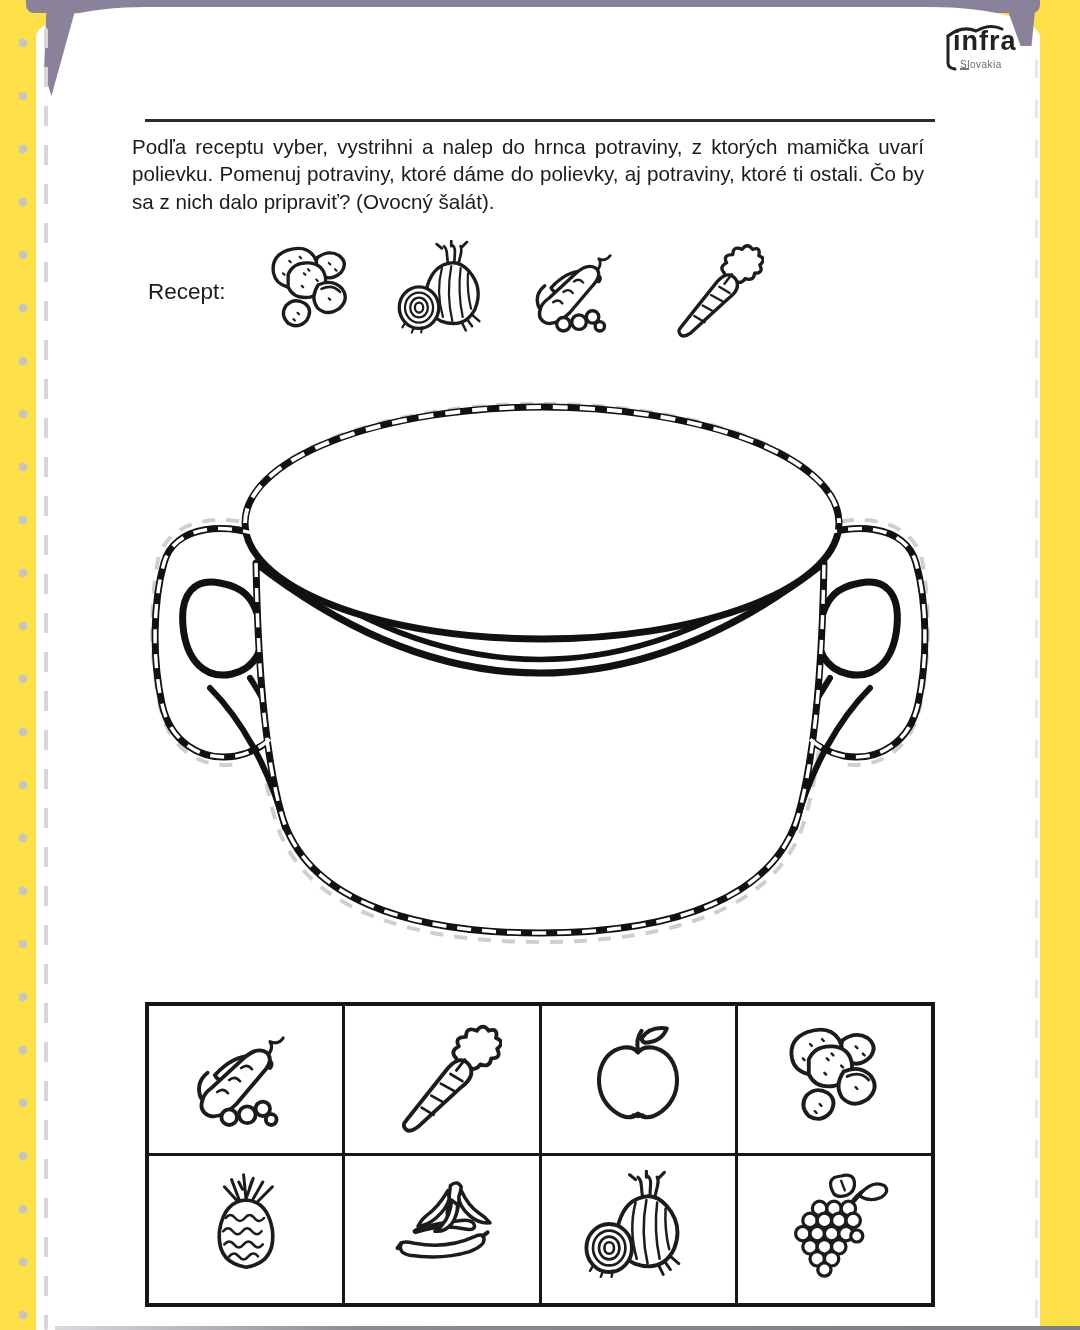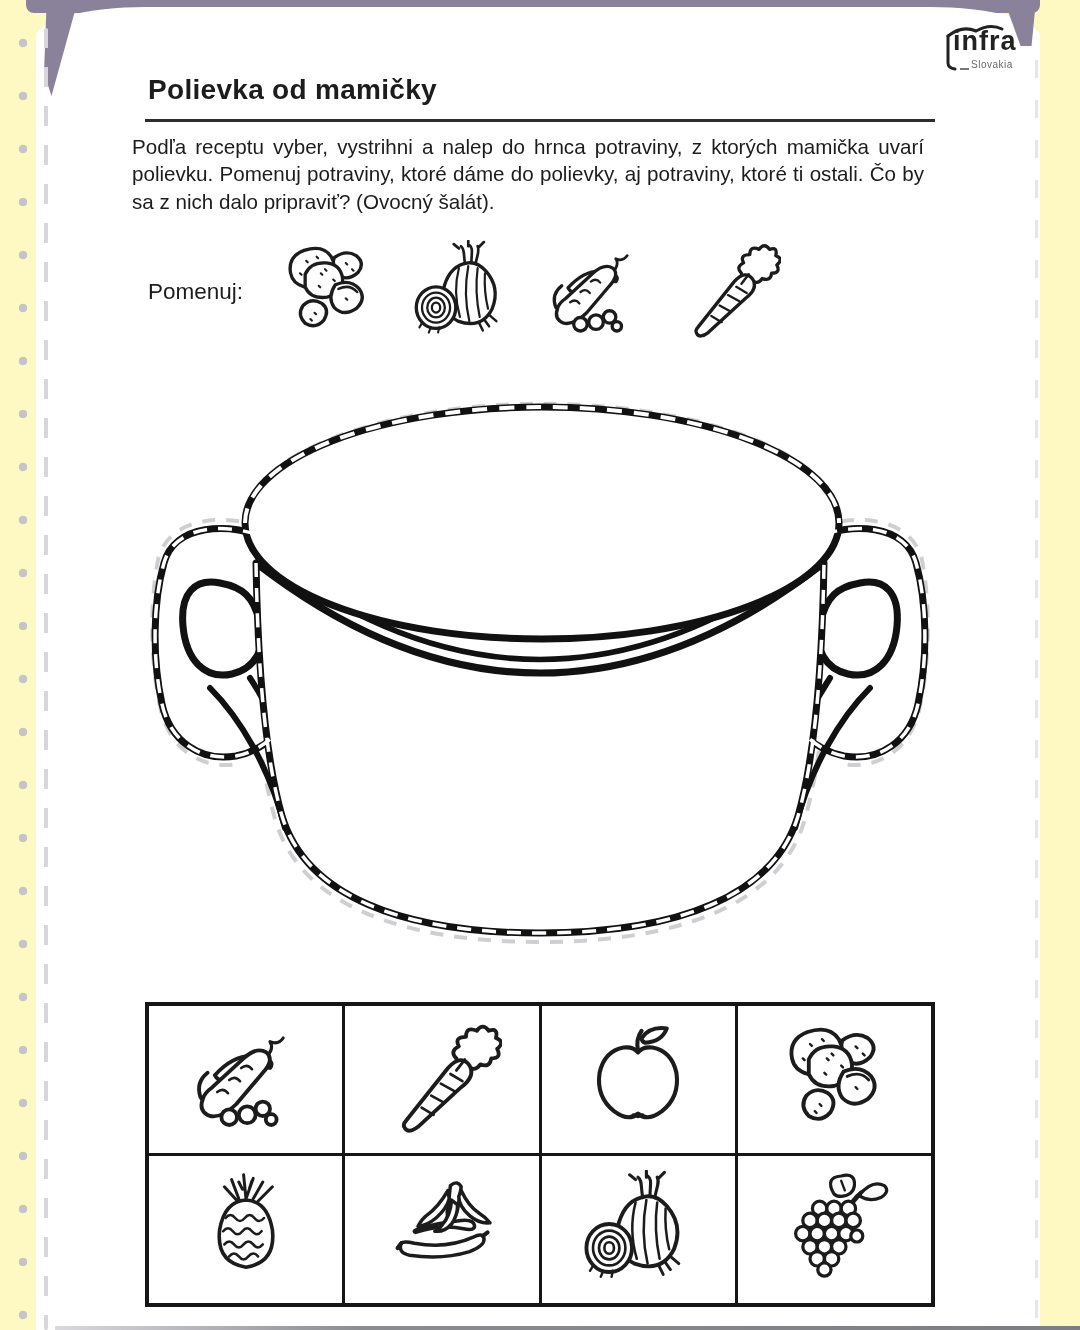--- a/index.html
+++ b/index.html
@@ -1,16 +1,16 @@
 <!DOCTYPE html>
 <html style="--accent: #8a819b; --dot: #c4c4c9;"><head>
 <meta charset="utf-8">
 <style>
   html,body{margin:0;padding:0;background:#fff;}
-  .canvas{position:relative;width:1080px;height:1330px;overflow:hidden;background:#fef9c3;
+  .canvas{position:relative;width:1080px;height:1330px;overflow:hidden;background:#fde047;
           font-family:"Liberation Sans", sans-serif;color:#1c1c1c;}
   
   .accent-top{position:absolute;left:26px;right:40px;top:0;height:13px;background:var(--accent,#8a819b);border-radius:0 0 8px 8px;}
   .sheet{position:absolute;left:36px;right:40px;top:7px;bottom:0;background:#fff;
          border-top-left-radius:110px 30px;border-top-right-radius:110px 30px;}
   .wedge{position:absolute;background:var(--accent,#8a819b);}
   .wedge-left{left:44px;top:0;width:34px;height:96px;clip-path:polygon(8% 0,100% 0,22% 100%,0 76%);}
   .wedge-right{left:1004px;top:0;width:32px;height:46px;clip-path:polygon(0 0,100% 0,86% 100%,52% 100%);}
   
   .dots{position:absolute;left:16px;top:36px;bottom:0;width:14px;
@@ -20,21 +20,21 @@
         background:repeating-linear-gradient(to bottom,#d6d6db 0 20px,transparent 20px 39px);}
   .edge-right{position:absolute;left:1035px;top:60px;bottom:0;width:3px;
         background:repeating-linear-gradient(to bottom,#e6e6ec 0 18px,transparent 18px 40px);}
   .edge-bottom{position:absolute;left:55px;right:0;bottom:0;height:4px;
         background:linear-gradient(to right,#d9d9de,#8b8b92 30%,#7d7d84);}
   
   .content{position:absolute;inset:0;}
   .logo{position:absolute;left:936px;top:22px;width:106px;height:56px;}
   .logo svg{position:absolute;inset:0;overflow:visible;}
   .logo .name{position:absolute;left:17px;top:4px;font-size:27px;font-weight:bold;color:#222;letter-spacing:1px;}
-  .logo .sub{position:absolute;left:35px;top:37px;font-size:10px;color:#6a6a6a;letter-spacing:.5px;}
+  .logo .sub{position:absolute;left:24px;top:37px;font-size:10px;color:#6a6a6a;letter-spacing:.5px;}
   .title{position:absolute;left:148px;top:74px;font-size:28px;font-weight:bold;letter-spacing:.3px;}
   .rule{position:absolute;left:145px;top:119px;width:790px;height:3px;background:#2d2d2d;}
   .instructions{position:absolute;left:132px;top:133px;width:792px;font-size:20.6px;line-height:1.33;text-align:justify;}
   .recipe-row{position:absolute;left:148px;top:240px;display:flex;align-items:center;gap:30px;}
   .recipe-label{font-size:22.5px;margin-right:2px;}
   .food-wrap{display:flex;align-items:center;justify-content:center;}
   .recipe-row .food-svg{width:104px;height:104px;}
   .pot{position:absolute;left:150px;top:388px;width:780px;height:560px;}
   .grid{position:absolute;left:145px;top:1002px;width:790px;height:305px;box-sizing:border-box;
         display:grid;grid-template-columns:repeat(4,1fr);grid-template-rows:1fr 1fr;
@@ -149,26 +149,25 @@
     <div class="logo">
       <svg viewBox="0 0 106 56">
         <path d="M12 14 Q26 3 40 9 Q54 1 66 7" fill="none" stroke="#222" stroke-width="3" stroke-linecap="round"></path>
         <path d="M12 14 L12 41 Q12 46 19 47" fill="none" stroke="#222" stroke-width="3" stroke-linecap="round"></path>
         <path d="M24 47 h9" fill="none" stroke="#555" stroke-width="1.6"></path>
       </svg>
       <span class="name">infra</span>
       <span class="sub">Slovakia</span>
     </div>
 
-    <div class="title">Polievka od mamičky</div>
     <div class="rule"></div>
     <div class="instructions">Podľa receptu vyber, vystrihni a nalep do hrnca potraviny, z ktorých mamička uvarí polievku. Pomenuj potraviny, ktoré dáme do polievky, aj potraviny, ktoré ti ostali. Čo by sa z nich dalo pripraviť? (Ovocný šalát).</div>
 
     <div class="recipe-row">
-      <span class="recipe-label">Pomenuj:</span>
+      <span class="recipe-label">Recept:</span>
 
     <div class="food-wrap">
           <svg viewBox="0 0 100 100" class="food-svg">
             <use href="#icon-potatoes"></use>
           </svg>
         </div>
         <div class="food-wrap">
           <svg viewBox="0 0 100 100" class="food-svg">
             <use href="#icon-onion"></use>
           </svg>

